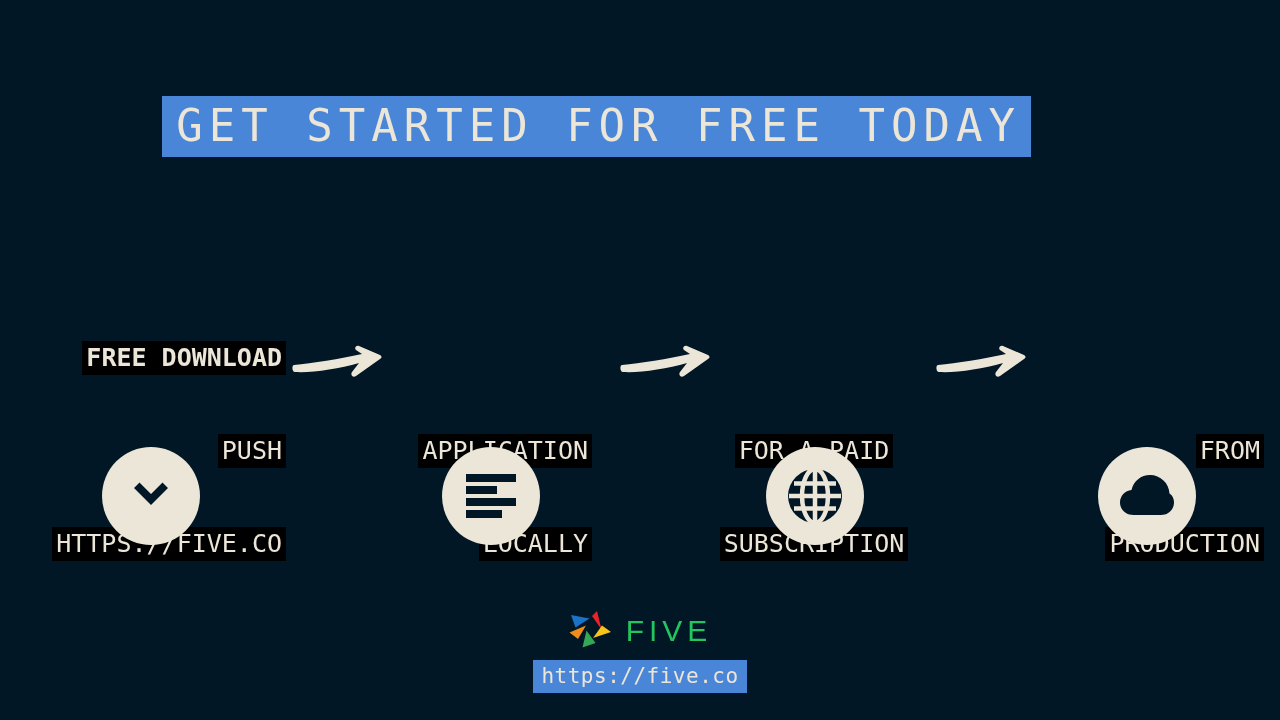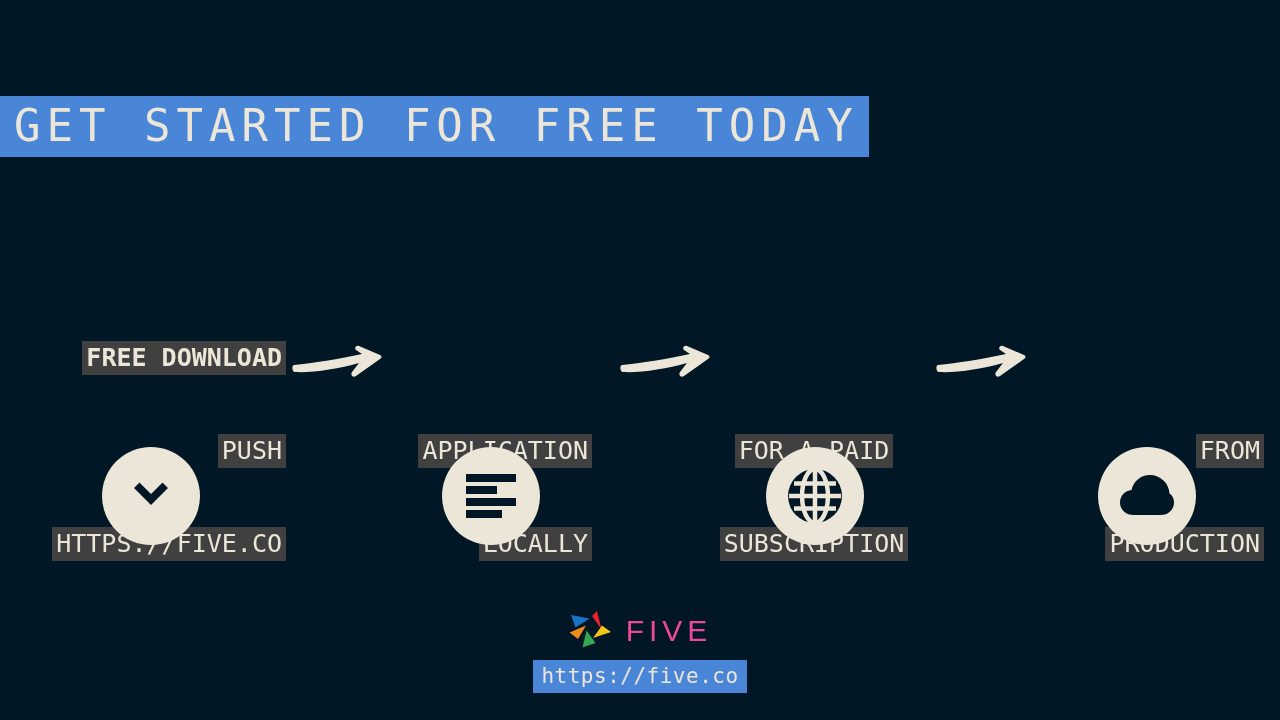--- a/index.html
+++ b/index.html
@@ -13,22 +13,22 @@
     font-family: "DejaVu Sans Mono", monospace;
     overflow: hidden;
     position: relative;
   }
 
   
   .title-wrap {
     position: absolute;
     top: 96px;
     left: 0;
-    width: 1110px;
-    text-align: left;
+    width: 1031px;
+    text-align: right;
   }
   .title {
     display: inline;
     background: #4a86d8;
     color: #ece6d8;
     font-family: "DejaVu Sans Mono", monospace;
     font-size: 44px;
     font-weight: 400;
     letter-spacing: 6px;
     line-height: 1.38;
@@ -52,21 +52,21 @@
   }
   .step-text {
     font-family: "DejaVu Sans Mono", monospace;
     font-size: 25px;
     line-height: 1.86;
     color: #ece6d8;
     white-space: pre-line;
     margin: 0;
   }
   .step-text .hl {
-    background: #404040;
+    background: #000000;
     padding: 2px 4px 3px 4px;
     -webkit-box-decoration-break: clone;
     box-decoration-break: clone;
   }
   .step-text .b { font-weight: 700; }
   .align-right { text-align: right; }
   .align-center { text-align: center; }
 
   
   .arrow {
@@ -100,21 +100,21 @@
     align-items: center;
     justify-content: center;
     gap: 12px;
     height: 48px;
   }
   .logo-word {
     font-family: "Liberation Sans", sans-serif;
     font-size: 30px;
     font-weight: 300;
     letter-spacing: 5px;
-    color: #ec4899;
+    color: #22c55e;
     line-height: 1;
     padding-top: 2px;
   }
   .footer-url-wrap {
     margin-top: 10px;
   }
   .footer-url {
     display: inline;
     background: #4a86d8;
     color: #ece6d8;

